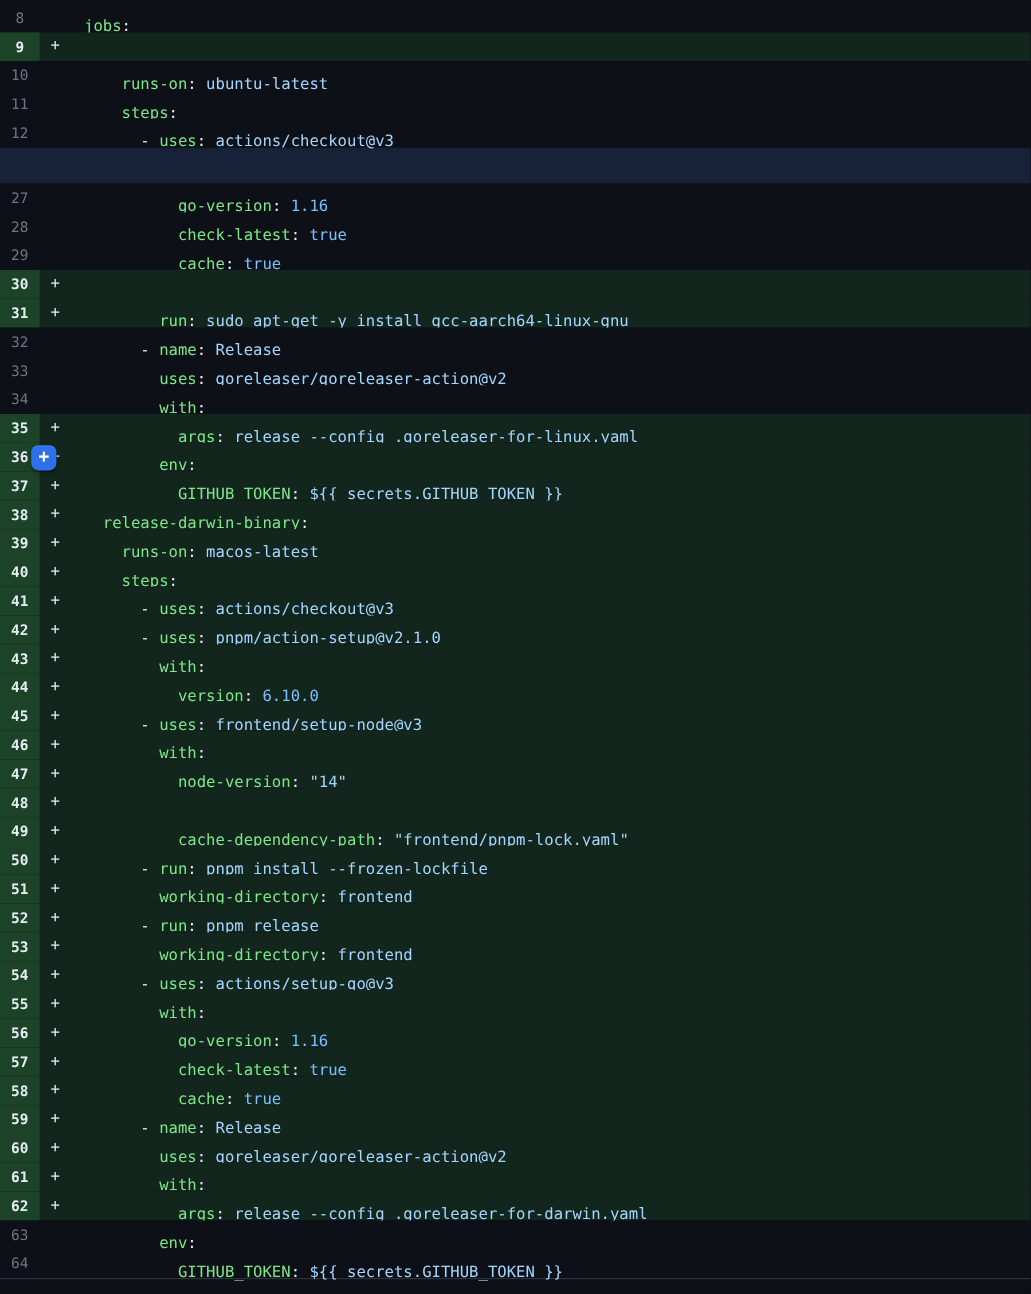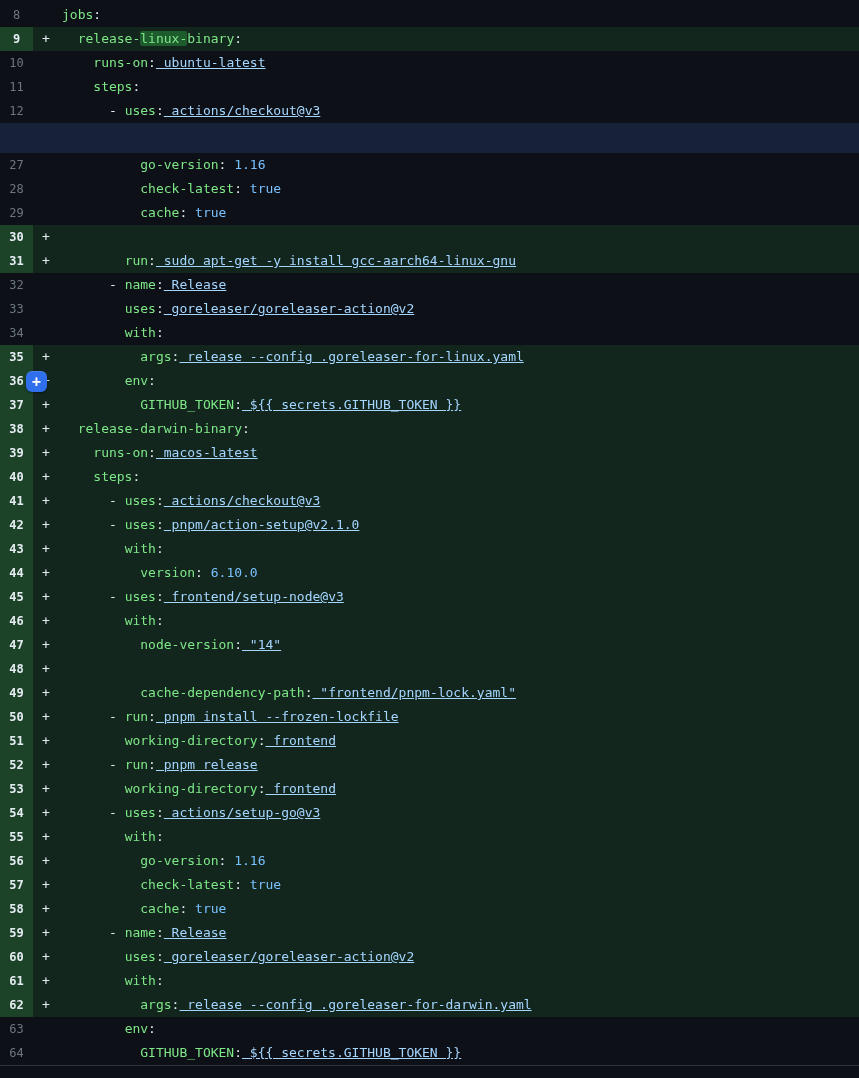--- a/index.html
+++ b/index.html
@@ -38,29 +38,29 @@
     flex:0 0 29px;
     width:29px;
     padding-left:9px;
     box-sizing:border-box;
     font-size:13px;
     line-height:24px;
     color:var(--plain,#e6edf3);
     user-select:none;
   }
   pre.code-line{
-    margin:0;
+    margin:8px;
     font-family:inherit;
     font-size:13px;
     line-height:24px;
     white-space:pre;
     color:var(--plain,#e6edf3);
   }
   .tok-key{color:var(--key,#7ee787);}
-  .tok-str{color:var(--str,#a5d6ff);text-decoration:underline;}
+  .tok-str{color:var(--str,#a5d6ff);}
   .tok-num{color:var(--num,#79c0ff);}
   .tok-plain{color:var(--plain,#e6edf3);}
   .word-hl{
     background:var(--word-hl,rgba(46,160,67,0.45));
     border-radius:2px;
   }
   .expand-hunk-bar{
     height:30px;
     background:var(--gap-bg,#172138);
     cursor:pointer;
@@ -95,21 +95,20 @@
 <div class="diff-view">
     <div>
       <div class="diff-row">
         <div class="line-num">8</div>
         <div class="marker"></div>
         <pre class="code-line"><span class="tok-key">jobs</span><span class="tok-plain">:</span></pre>
       </div>
       <div class="diff-row added">
         <div class="line-num">9</div>
         <div class="marker">+</div>
-        <pre class="code-line"><span class="tok-plain">  </span><span class="tok-key">release-</span><span class="tok-key word-hl">linux-</span><span class="tok-key">binary</span><span class="tok-plain">:</span></pre>
       </div>
       <div class="diff-row">
         <div class="line-num">10</div>
         <div class="marker"></div>
         <pre class="code-line"><span class="tok-plain">    </span><span class="tok-key">runs-on</span><span class="tok-plain">:</span><span class="tok-str"> ubuntu-latest</span></pre>
       </div>
       <div class="diff-row">
         <div class="line-num">11</div>
         <div class="marker"></div>
         <pre class="code-line"><span class="tok-plain">    </span><span class="tok-key">steps</span><span class="tok-plain">:</span></pre>

